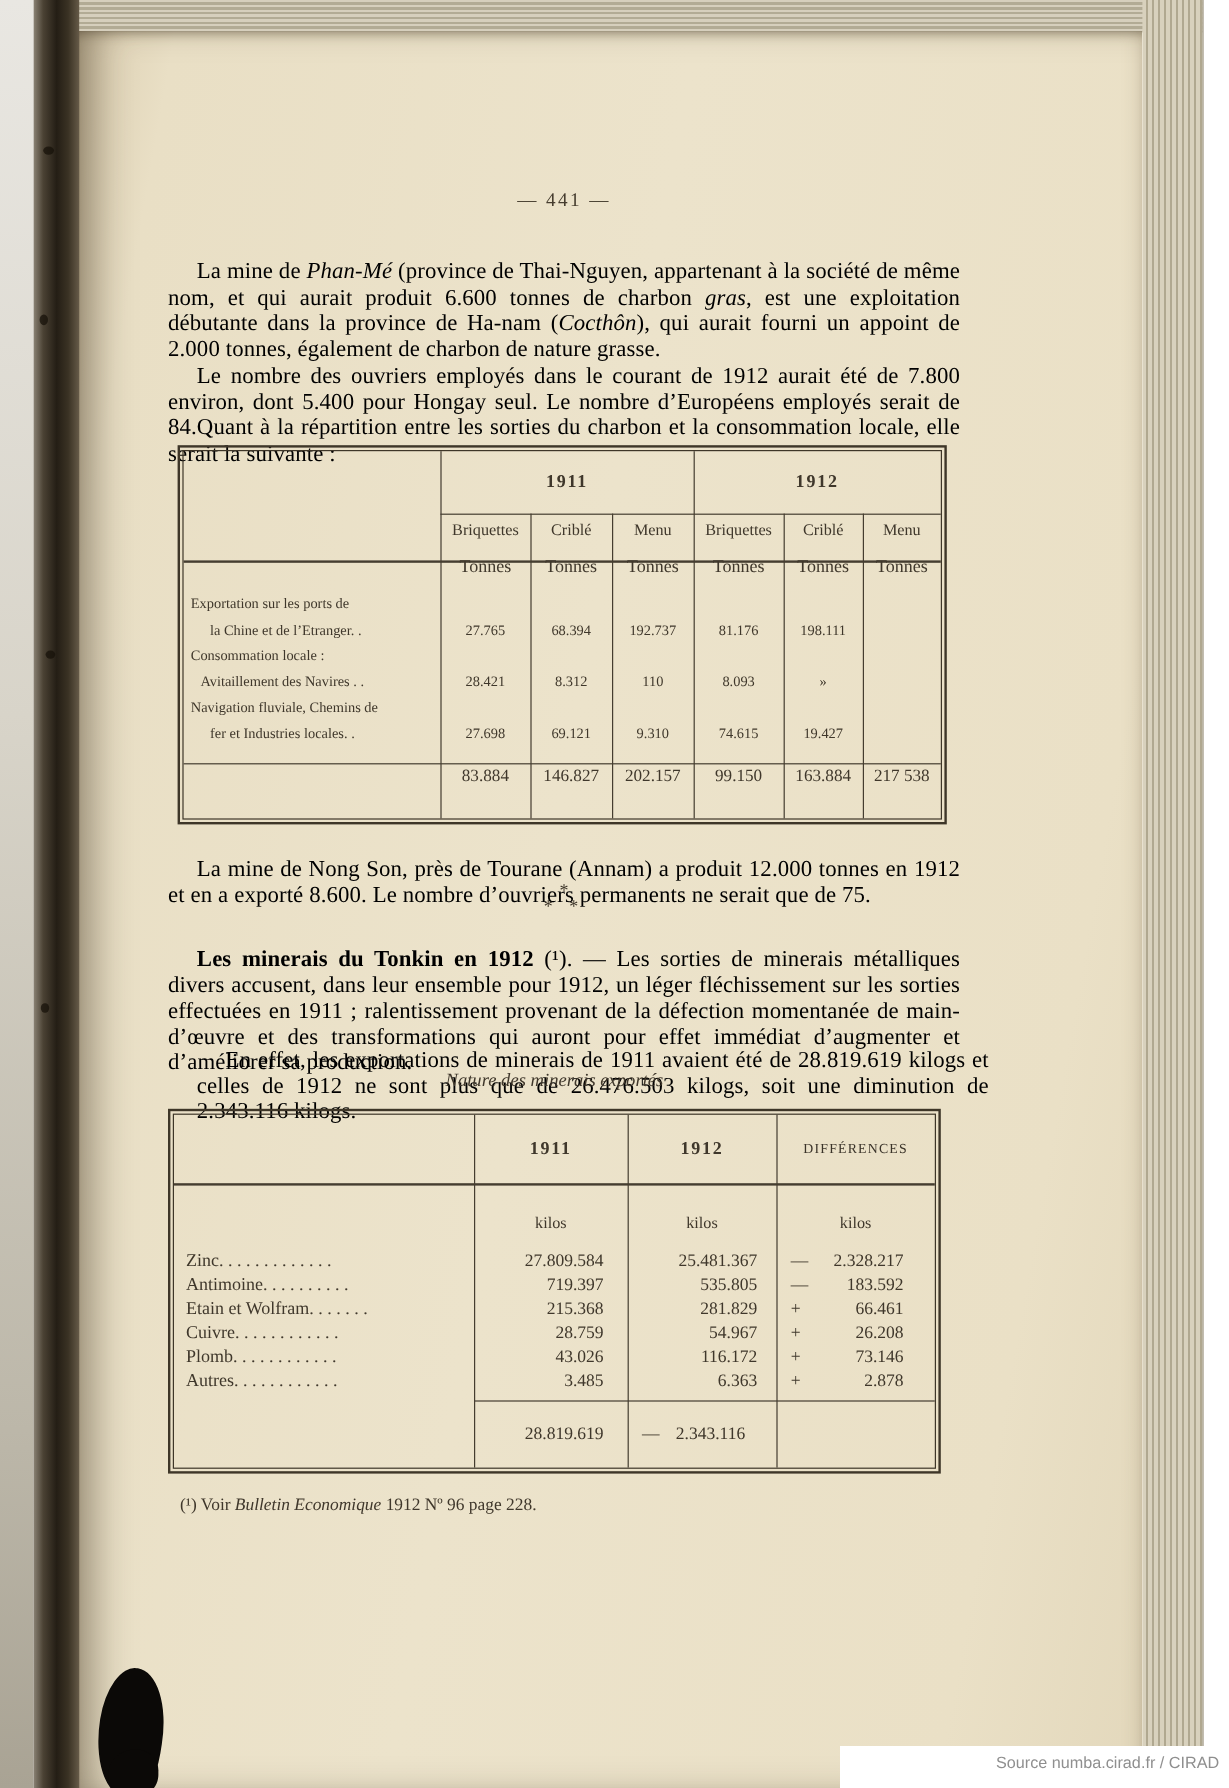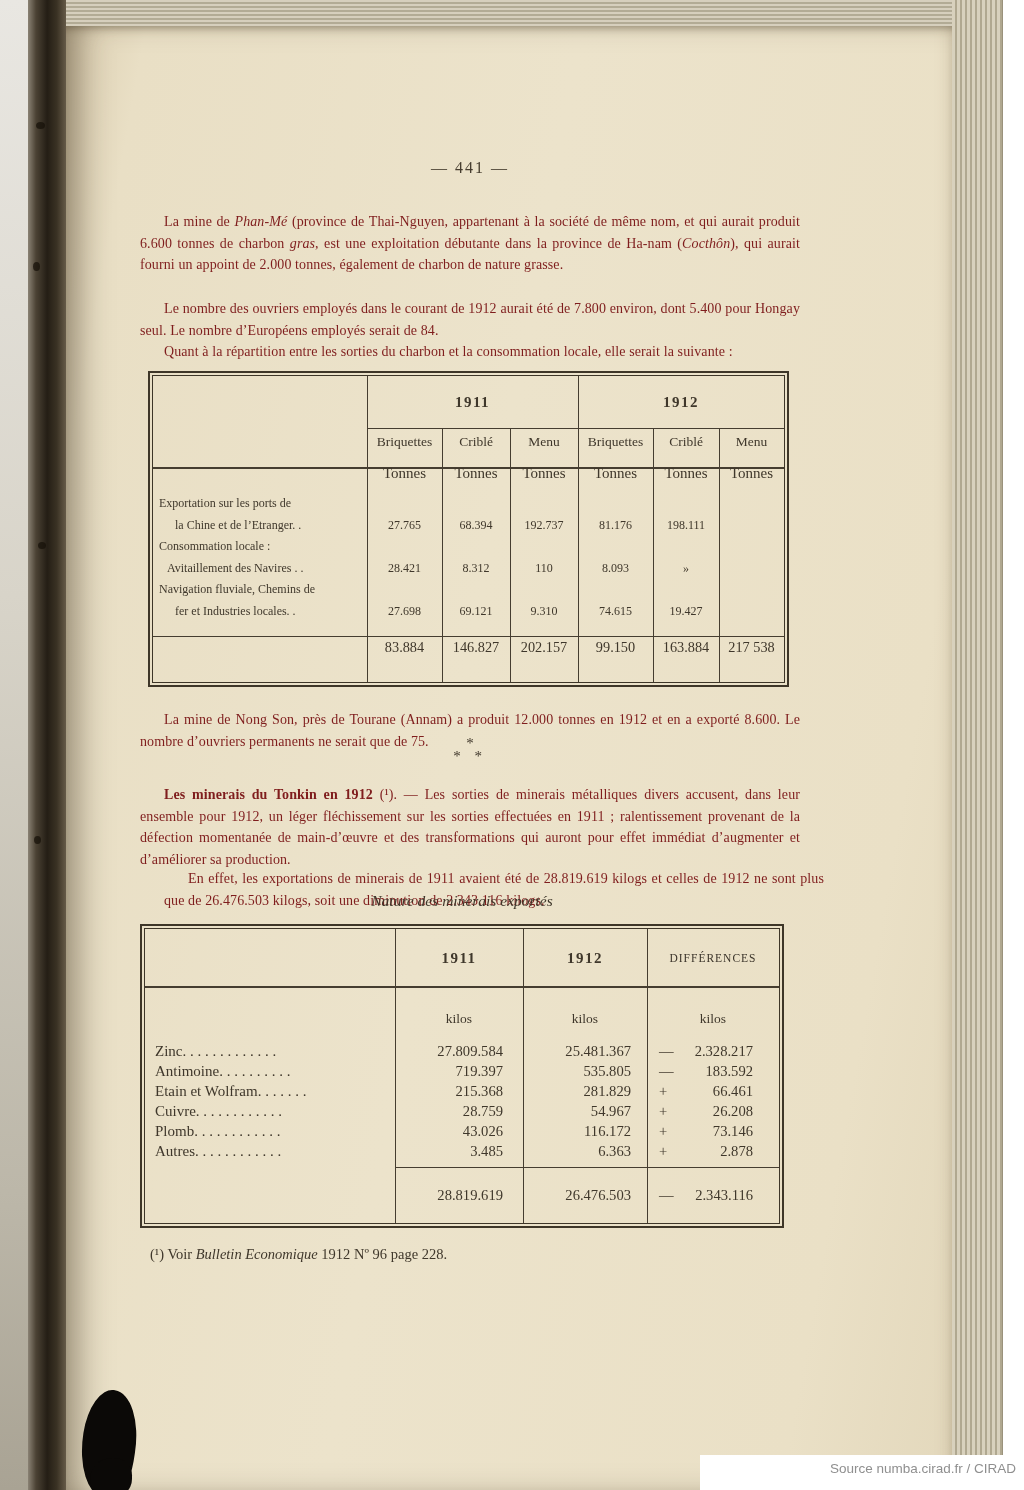--- a/index.html
+++ b/index.html
@@ -34,22 +34,22 @@
     border-radius:46% 58% 40% 60%;transform:rotate(9deg);}
   .ink-blot2{left:90px;top:1458px;width:42px;height:40px;background:#0b0907;
     border-radius:55% 45% 50% 50%;}
   .footer-band{left:700px;top:1455px;width:324px;height:35px;background:#ffffff;}
   .source{top:1461px;right:8px;font-family:"Liberation Sans",sans-serif;
     font-size:13.5px;color:#8f8f8f;}
 
   
   .pagenum{left:140px;top:159px;width:660px;text-align:center;font-size:16px;
     letter-spacing:2px;color:#463d2f;}
-  .para{left:140px;width:660px;font-size:14px;line-height:21.5px;
-    text-align:justify;text-indent:24px;color:#7f1d1d;letter-spacing:.1px;}
+  .para{left:140px;width:660px;font-size:19px;line-height:21.5px;
+    text-align:justify;text-indent:24px;color:#000000;letter-spacing:.1px;}
   .it{font-style:italic;}
   .b{font-weight:bold;}
   .sep{left:140px;top:737px;width:660px;text-align:center;font-size:15px;
     line-height:13px;color:#3f372b;}
   .t2title{left:140px;top:892px;width:644px;text-align:center;font-style:italic;
     font-size:15.5px;color:#3f372b;}
   .footnote{left:150px;top:1246px;font-size:14.5px;color:#3f372b;}
 
   
   .t-outer{border:2px solid #3e3628;padding:2px;}
@@ -318,21 +318,20 @@
         <div class="cell dcell">
             <span>+</span>
             <span>2.878</span>
           </div>
       </div>
     </div>
 
     <div class="t2g t2tot">
       <div class="cell"></div>
       <div class="cell rnum pv1 flexend">28.819.619</div>
-      <div class="cell rnum pv2 flexend">26.476.503</div>
       <div class="cell dcell">
           <span>—</span>
           <span>2.343.116</span>
         </div>
     </div>
   </div>
 </div>
 
 <div class="abs footnote"><span>(¹)</span><span> Voir </span><span class="it">Bulletin Economique</span><span> 1912 Nº 96 page 228.</span></div>
 

